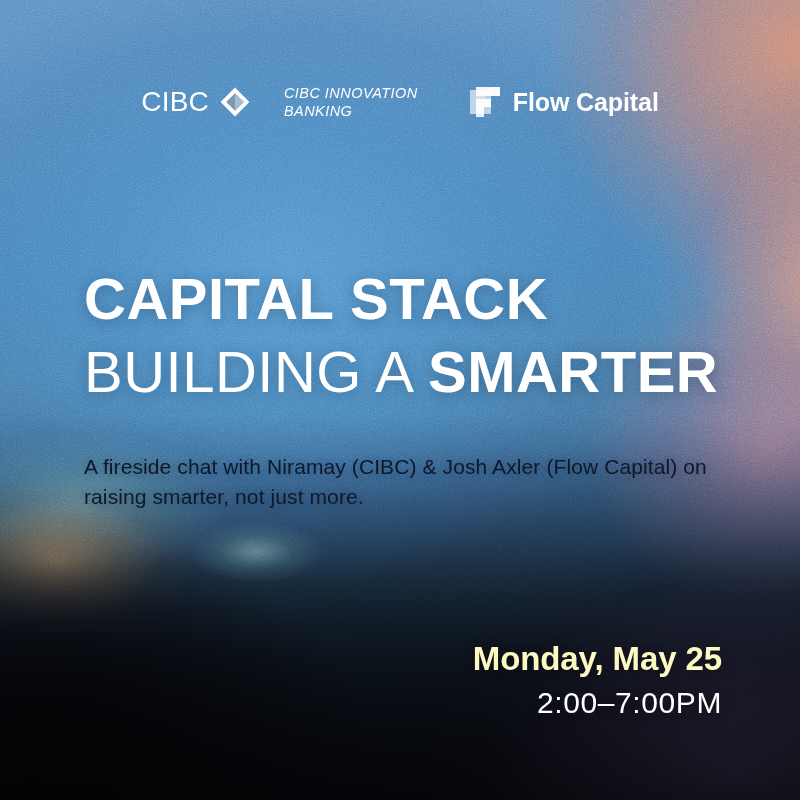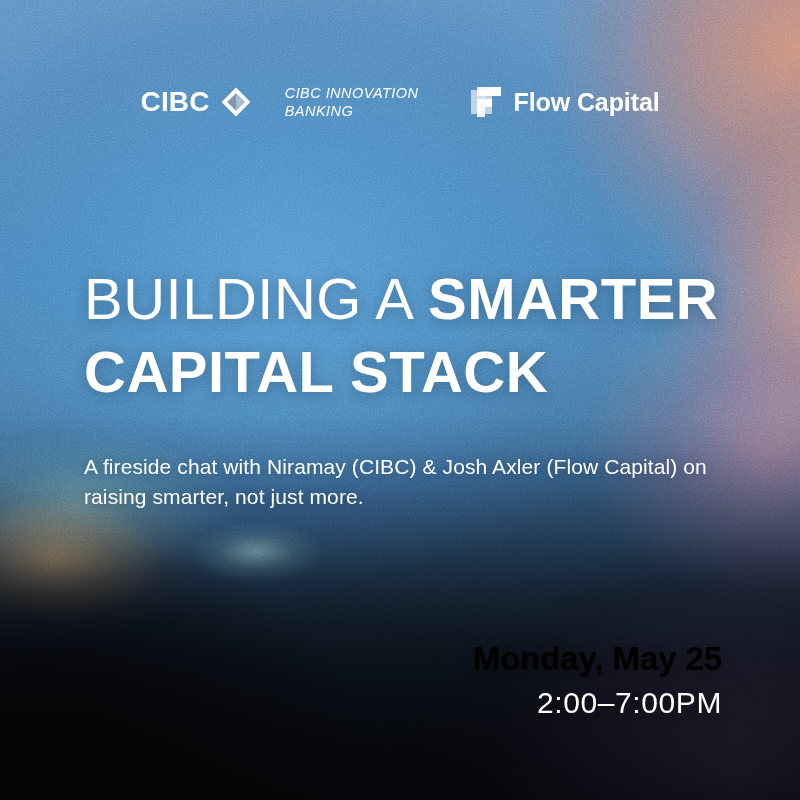--- a/index.html
+++ b/index.html
@@ -169,21 +169,21 @@
     display: flex;
     align-items: center;
   }
 
   
   #cibc-lockup { gap: 10px; }
 
   .cibc-word {
     color: #ffffff;
     font-size: 28px;
-    font-weight: 700;
+    font-weight: 400;
     letter-spacing: 0.2px;
     line-height: 1;
   }
 
   .cibc-diamond { display: block; }
 
   .cibc-divider {
     width: 1px;
     height: 34px;
     background: rgba(255,255,255,0.0);
@@ -234,38 +234,38 @@
 
   .hl-light { font-weight: 300; }
   .hl-bold  { font-weight: 700; }
 
   
   #subtitle {
     position: absolute;
     left: 84px;
     top: 452px;
     width: 652px;
-    color: #ffffff;
+    color: #0f172a;
     font-size: 21px;
     font-weight: 300;
     line-height: 1.45;
     letter-spacing: 0.1px;
     text-shadow: 0 1px 8px rgba(10,30,55,0.28);
   }
 
   
   #date-block {
     position: absolute;
     right: 78px;
     bottom: 78px;
     text-align: right;
   }
 
   #event-date {
-    color: #000000;
+    color: #fef9c3;
     font-size: 33px;
     font-weight: 700;
     letter-spacing: -0.1px;
     line-height: 1.18;
     text-shadow: 0 2px 12px rgba(0,0,0,0.32);
   }
 
   #event-time {
     color: #ffffff;
     font-size: 30px;
@@ -331,22 +331,22 @@
             <rect x="6" y="20" width="8" height="10" fill="#ffffff" fill-opacity="0.88"></rect>
             <rect x="6" y="9" width="9" height="3" fill="#ffffff" fill-opacity="0.30"></rect>
           </svg>
         </span>
         <span class="flow-word">Flow Capital</span>
       </div>
 
     </div>
 
     <div id="headline">
+      <div class="headline-line"><span class="hl-bold">CAPITAL STACK</span></div>
       <div class="headline-line"><span class="hl-light">BUILDING A </span><span class="hl-bold">SMARTER</span></div>
-      <div class="headline-line"><span class="hl-bold">CAPITAL STACK</span></div>
     </div>
 
     <div id="subtitle">A fireside chat with Niramay (CIBC) &amp; Josh Axler (Flow Capital) on raising smarter, not just more.</div>
 
     <div id="date-block">
       <div id="event-date">Monday, May 25</div>
       <div id="event-time">2:00–7:00PM</div>
     </div>
 
   </div>

